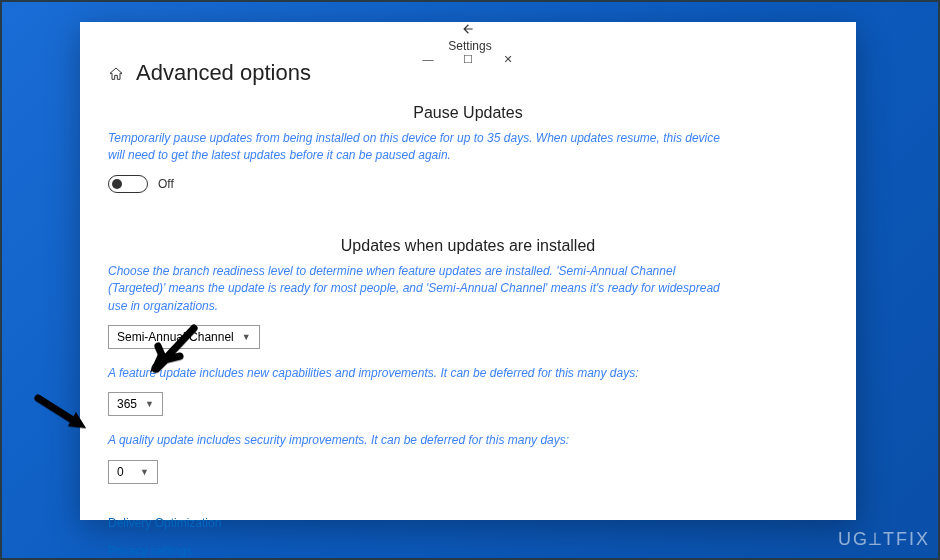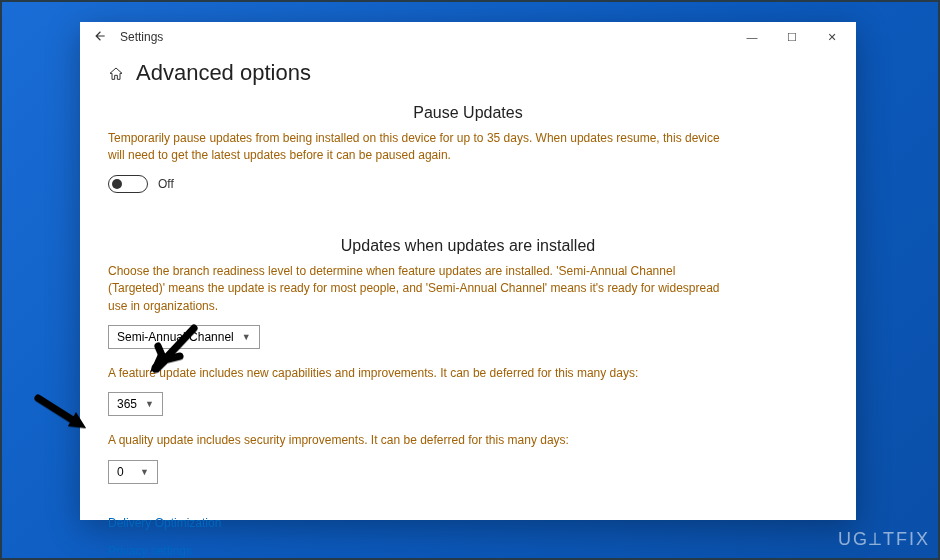--- a/index.html
+++ b/index.html
@@ -16,31 +16,32 @@
     width: 776px; height: 498px;
     background: #fff;
     box-shadow: 0 8px 32px rgba(0,0,0,0.3);
   }
   .titlebar {
     height: 30px;
     display: flex; align-items: center;
     padding: 0 4px;
     font-size: 12px;
     color: #333;
+    flex-direction: column;
   }
   .titlebar .back { width: 32px; text-align: center; cursor: pointer; }
   .titlebar .title { flex: 1; padding-left: 4px; }
   .titlebar .ctrls { display: flex; }
   .titlebar .ctrl { width: 40px; text-align: center; cursor: pointer; font-size: 11px; color: #444; }
   .content { padding: 8px 28px 20px 28px; }
   .page-header { display: flex; align-items: flex-end; gap: 12px; margin-bottom: 18px; }
   .home-icon svg { width: 16px; height: 16px; }
   .page-title { font-size: 22px; font-weight: 400; color: #222; }
   .section-h { font-size: 16px; font-weight: 400; color: #222; margin-bottom: 8px; text-align: center; }
-  .body-text { font-size: 12px; color: #a16207; line-height: 1.45; max-width: 620px; margin-bottom: 10px; }
+  .body-text { font-size: 12px; color: #3b82f6; line-height: 1.45; max-width: 620px; margin-bottom: 10px; font-style: italic; }
   .toggle-row { display: flex; align-items: center; gap: 10px; margin-bottom: 28px; }
   .toggle {
     width: 40px; height: 18px; border: 1px solid #333; border-radius: 9px;
     position: relative; background: #fff; cursor: pointer;
   }
   .toggle .knob {
     width: 10px; height: 10px; background: #333; border-radius: 50%;
     position: absolute; top: 3px; left: 3px;
   }
   .toggle-label { font-size: 12px; color: #333; }

